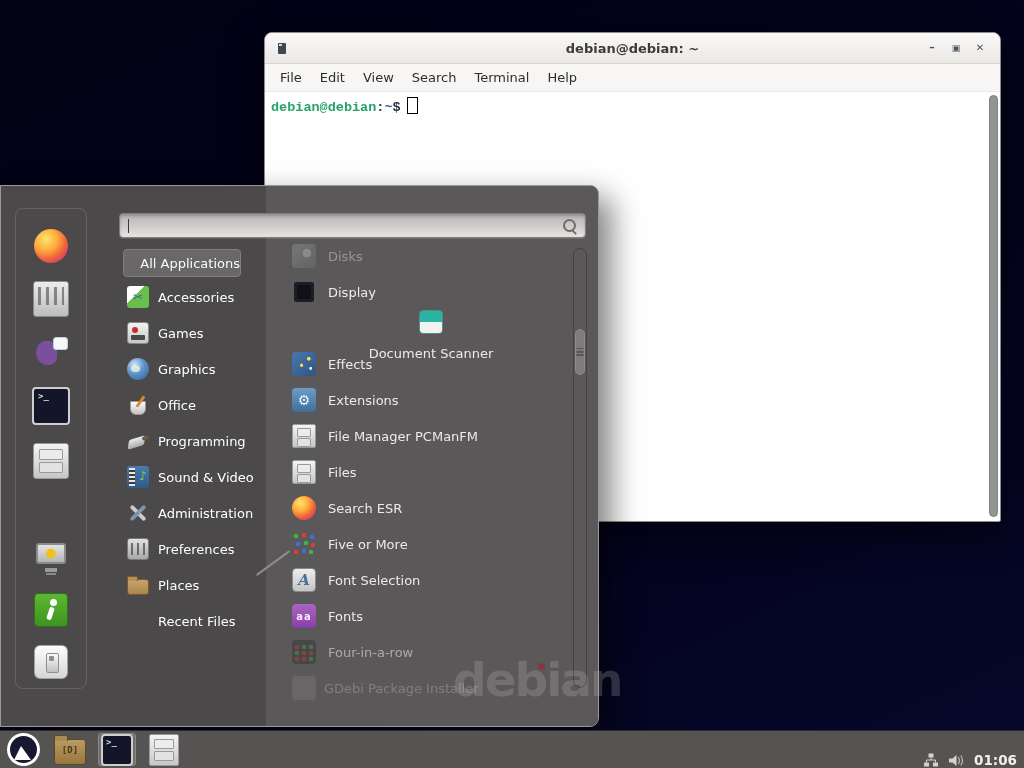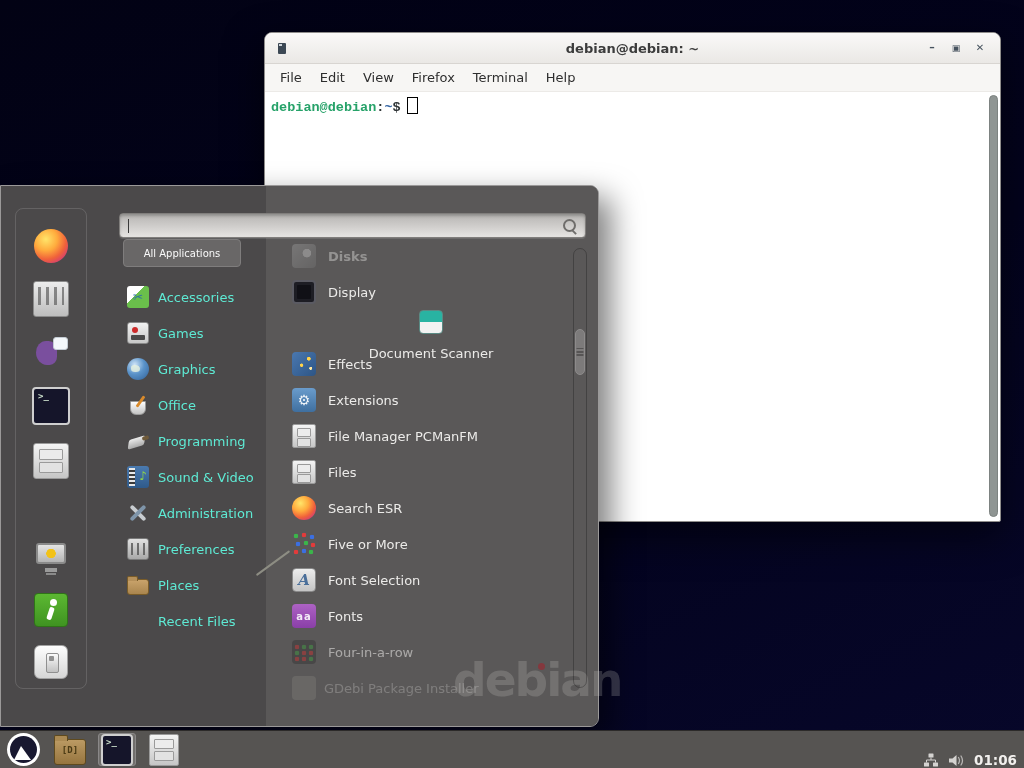--- a/index.html
+++ b/index.html
@@ -46,27 +46,27 @@
   .fav{width:34px;height:34px;position:relative;flex:none;}
   .fav-spacer{height:26px;flex:none;}
 
   .search{position:absolute;left:118px;top:27px;width:467px;height:25px;z-index:2;box-sizing:border-box;
     border:1px solid #807e7c;border-radius:4px;background:linear-gradient(#b6b4b2,#e6e4e2);
     box-shadow:inset 0 2px 3px rgba(0,0,0,.22), 0 1px 0 rgba(255,255,255,.12);}
   .search-caret{position:absolute;left:8px;top:5px;width:1px;height:14px;background:#3a3a3a;}
   .mag{position:absolute;right:9px;top:5px;width:9px;height:9px;border:2px solid #6f6d6b;border-radius:50%;}
   .mag::after{content:"";position:absolute;left:8px;top:8px;width:2px;height:6px;background:#6f6d6b;transform:rotate(-45deg);}
 
-  .all-apps{position:absolute;left:122px;top:53px;width:118px;height:28px;z-index:2;box-sizing:border-box;
-    background:#696767;border:1px solid #7f7d7d;border-radius:4px;color:#fafafa;font-size:10px;
-    display:flex;align-items:center;justify-content:center;}
+  .all-apps{position:absolute;left:122px;top:63px;width:118px;height:28px;z-index:2;box-sizing:border-box;
+    background:#696767;border:1px solid #7f7d7d;border-radius:4px;color:#fafafa;font-size:13px;
+    display:flex;align-items:center;justify-content:flex-end;}
 
   .cat-list{position:absolute;left:122px;top:93px;width:152px;z-index:2;}
   .cat-row{height:36px;display:flex;align-items:center;gap:9px;padding-left:4px;}
-  .cat-row .lbl{font-size:13px;color:#5eead4;white-space:nowrap;}
+  .cat-row .lbl{font-size:13px;color:#ffffff;white-space:nowrap;}
   .cat-ic{width:22px;height:22px;flex:none;position:relative;display:flex;align-items:center;justify-content:center;box-sizing:border-box;}
 
   .app-list{position:absolute;left:287px;top:52px;width:282px;z-index:2;}
   .app-row{height:36px;display:flex;align-items:center;gap:12px;padding-left:4px;}
   .app-row .lbl{font-size:13px;color:#ecebe9;white-space:nowrap;}
   .app-ic{width:24px;height:24px;flex:none;position:relative;border-radius:4px;display:flex;
     align-items:center;justify-content:center;box-sizing:border-box;overflow:hidden;
     font-weight:bold;color:#fff;}
 
   .menu-scroll{position:absolute;left:572px;top:62px;width:14px;height:440px;z-index:2;box-sizing:border-box;
@@ -218,21 +218,21 @@
     <span class="win-btns">
       <span class="win-btn btn-min"></span>
       <span class="win-btn btn-max"></span>
       <span class="win-btn btn-close"></span>
     </span>
   </div>
   <div class="menubar" id="term-menubar">
       <span class="mitem">File</span>
       <span class="mitem">Edit</span>
       <span class="mitem">View</span>
-      <span class="mitem">Firefox</span>
+      <span class="mitem">Search</span>
       <span class="mitem">Terminal</span>
       <span class="mitem">Help</span>
     </div>
   <div class="term-body">
     <div class="prompt"><span class="p-userhost">debian@debian</span><span class="p-colon">:</span><span class="p-path">~</span><span class="p-dollar">$</span><span class="term-cursor"></span></div>
     <div class="term-scroll">
       <div class="term-thumb"></div>
     </div>
   </div>
 </div>
@@ -299,21 +299,21 @@
       <div class="cat-row">
         <span class="cat-ic c-places-icon"></span>
         <span class="lbl">Places</span>
       </div>
       <div class="cat-row">
         <span class="cat-ic c-none-icon"></span>
         <span class="lbl">Recent Files</span>
       </div>
     </div>
   <div class="app-list" id="app-list">
-      <div class="app-row" style="opacity: 0.4; font-weight: bold;">
+      <div class="app-row" style="opacity: 0.4;">
         <span class="app-ic i-disks-icon"></span>
         <span class="lbl">Disks</span>
       </div>
       <div class="app-row" style="opacity: 1;">
         <span class="app-ic i-display-icon"></span>
         <span class="lbl">Display</span>
       </div>
       <div class="app-row" style="opacity: 1; flex-direction: column;">
         <span class="app-ic i-document-scanner-icon"></span>
         <span class="lbl">Document Scanner</span>

